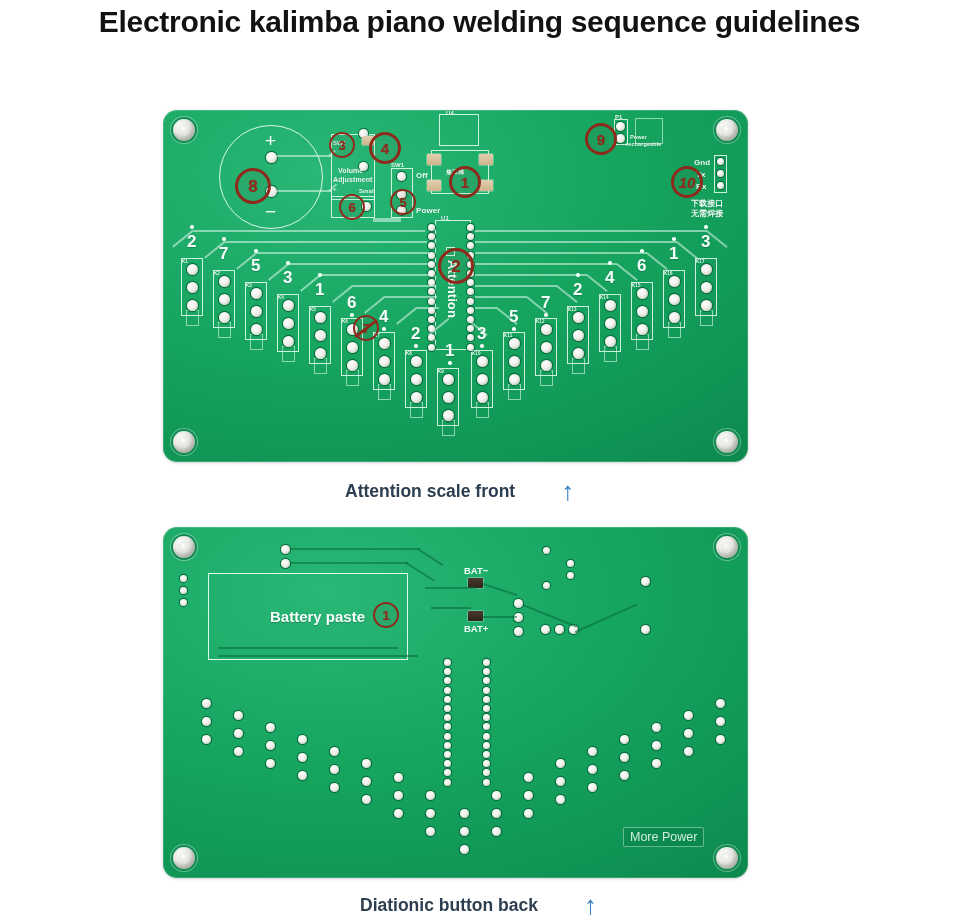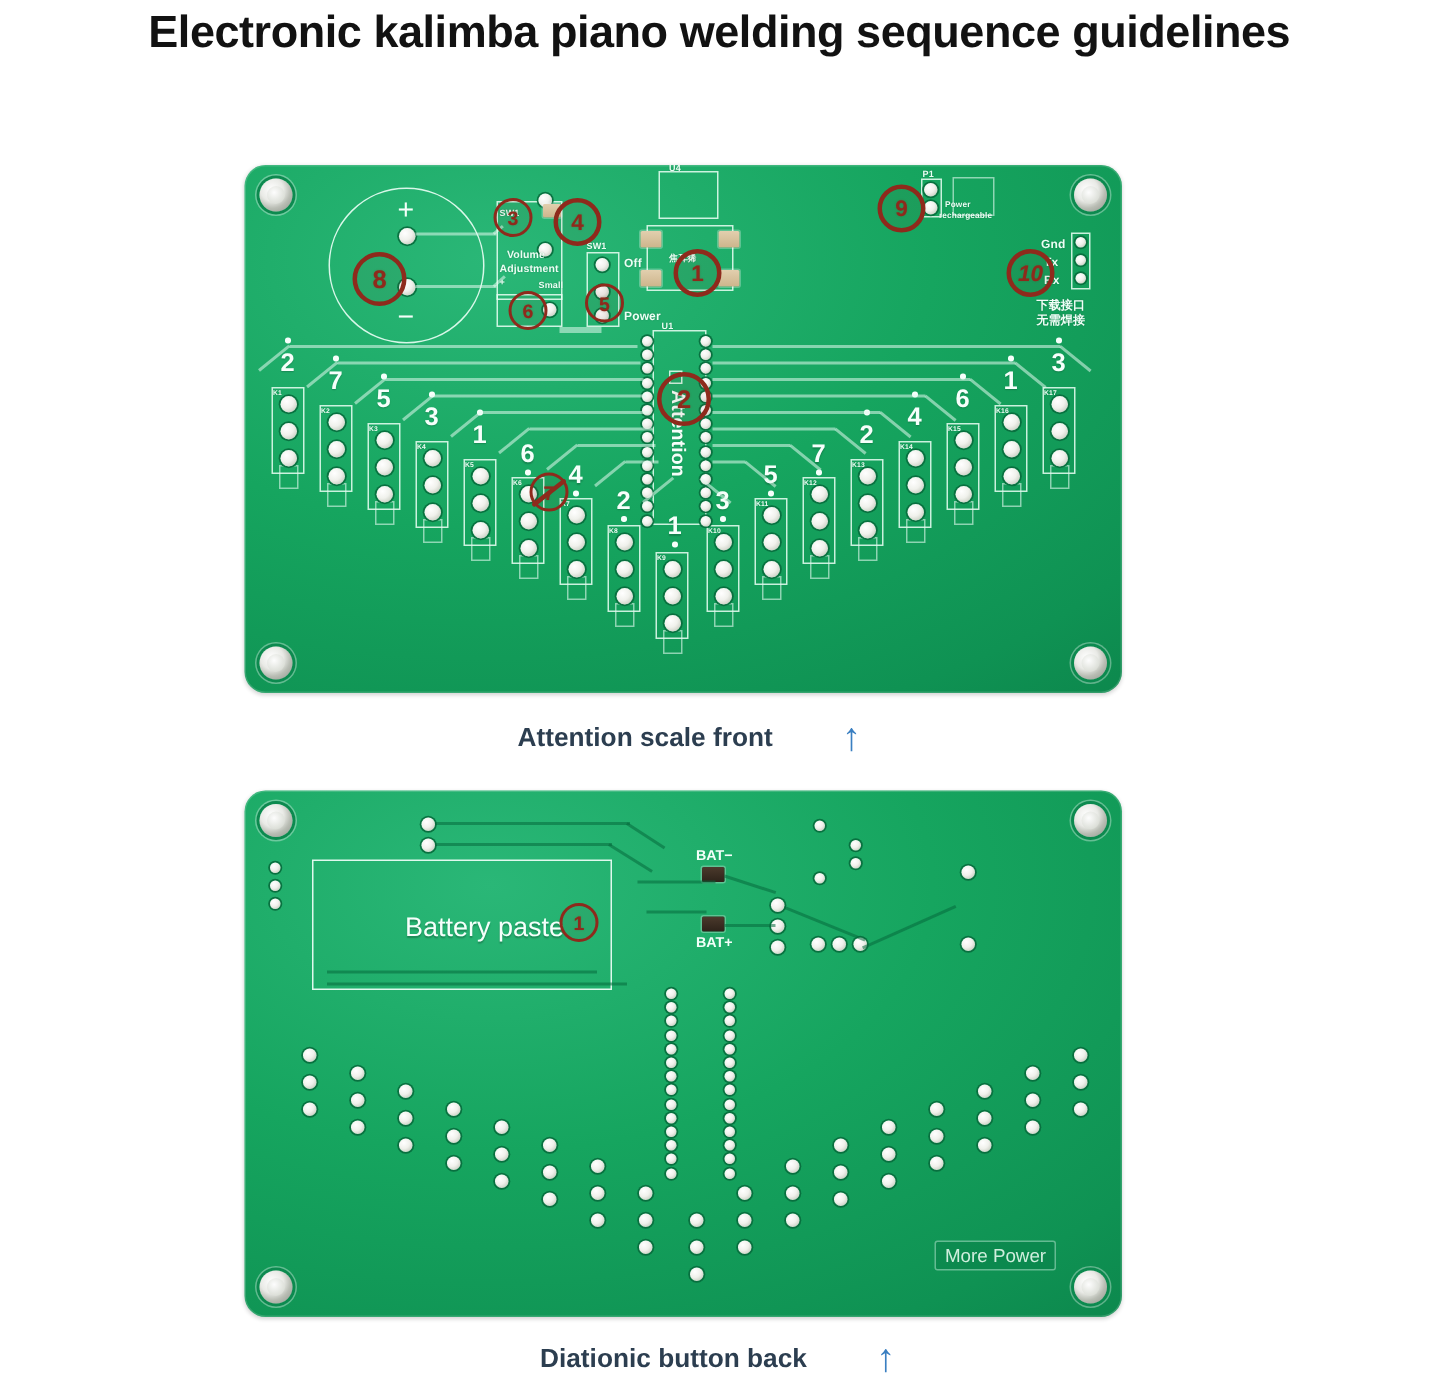--- a/index.html
+++ b/index.html
@@ -113,21 +113,21 @@
   .marker.slash::after{
     content:"";position:absolute;width:128%;height:3px;background:#8e2a1c;
     transform:rotate(-38deg);border-radius:2px;
   }
 
   
   .batbox{
     position:absolute;border:1.6px solid rgba(240,255,248,.92);box-sizing:border-box;
   }
   .batlabel{
-    position:absolute;color:#f6fffb;font-size:18px;font-weight:normal;
+    position:absolute;color:#f6fffb;font-size:15px;font-weight:bold;
     text-shadow:0 1px 1px rgba(0,0,0,.25);white-space:nowrap;
   }
   .battag{
     position:absolute;color:#f2fff9;font-size:9.5px;font-weight:bold;white-space:nowrap;
   }
   .moreidea{
     position:absolute;padding:2px 6px;color:#cfeedd;font-size:12.5px;
     border:1px solid rgba(190,235,214,.5);background:rgba(5,120,70,.35);
     border-radius:2px;white-space:nowrap;
   }

